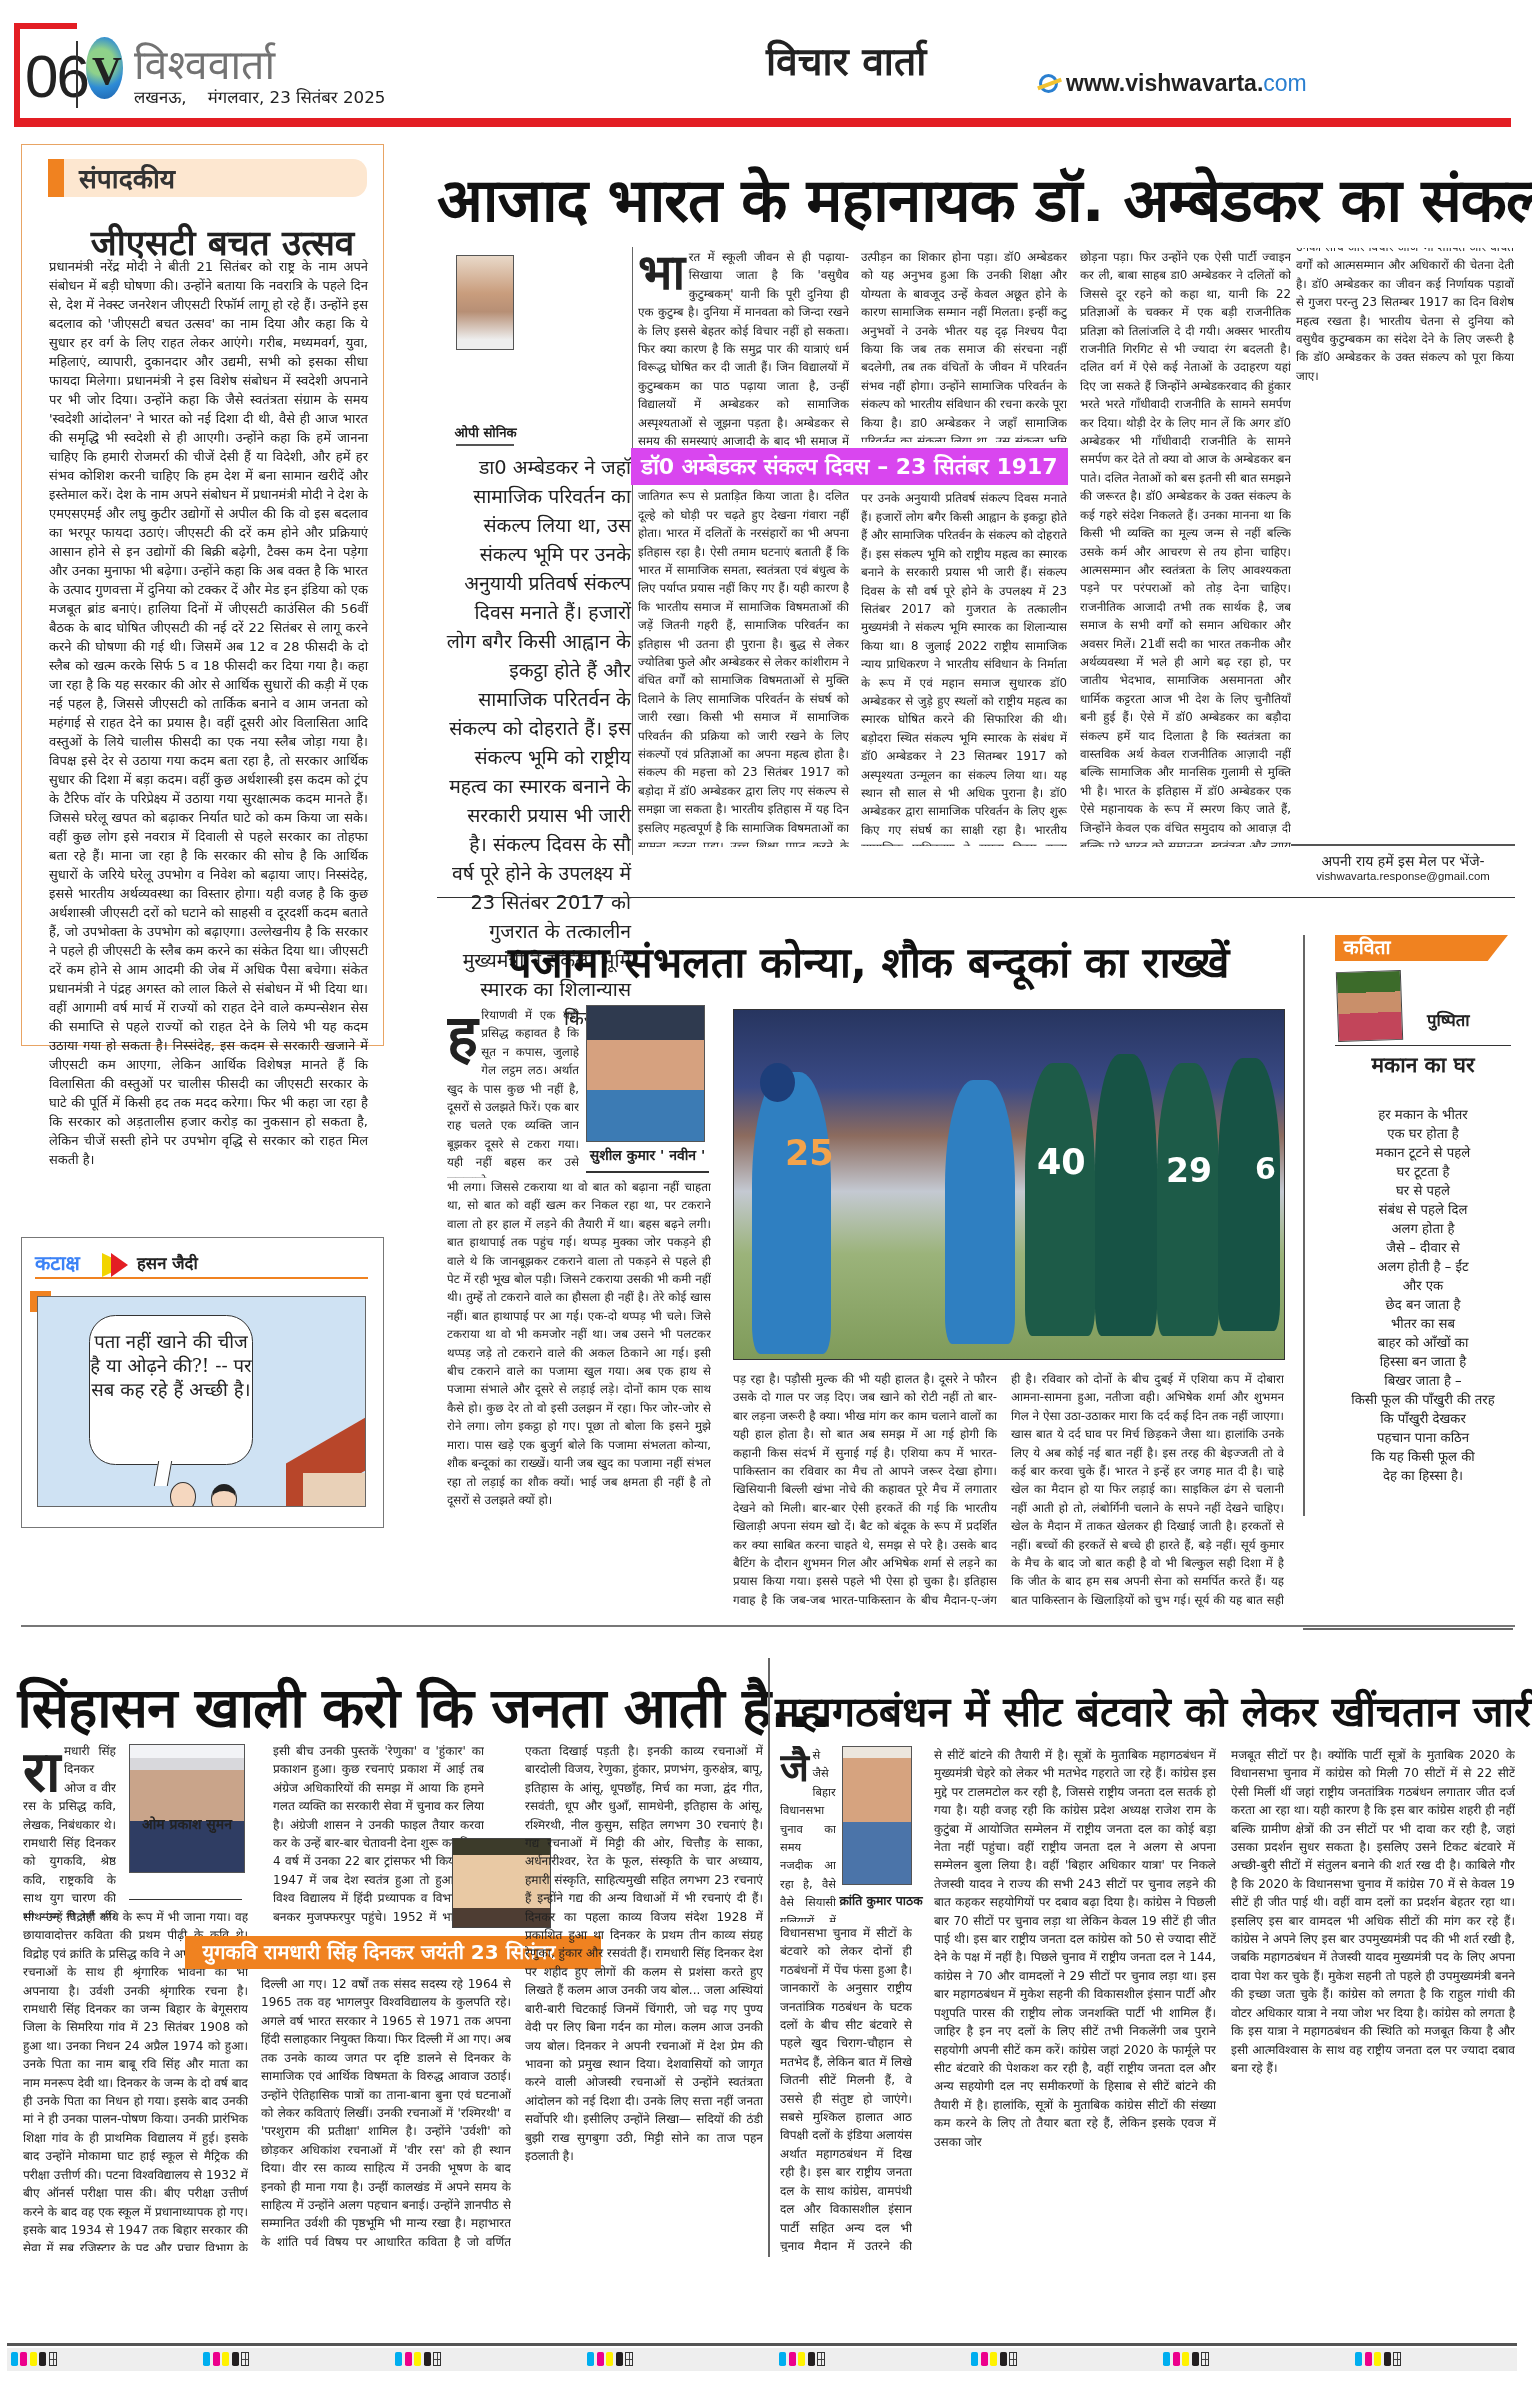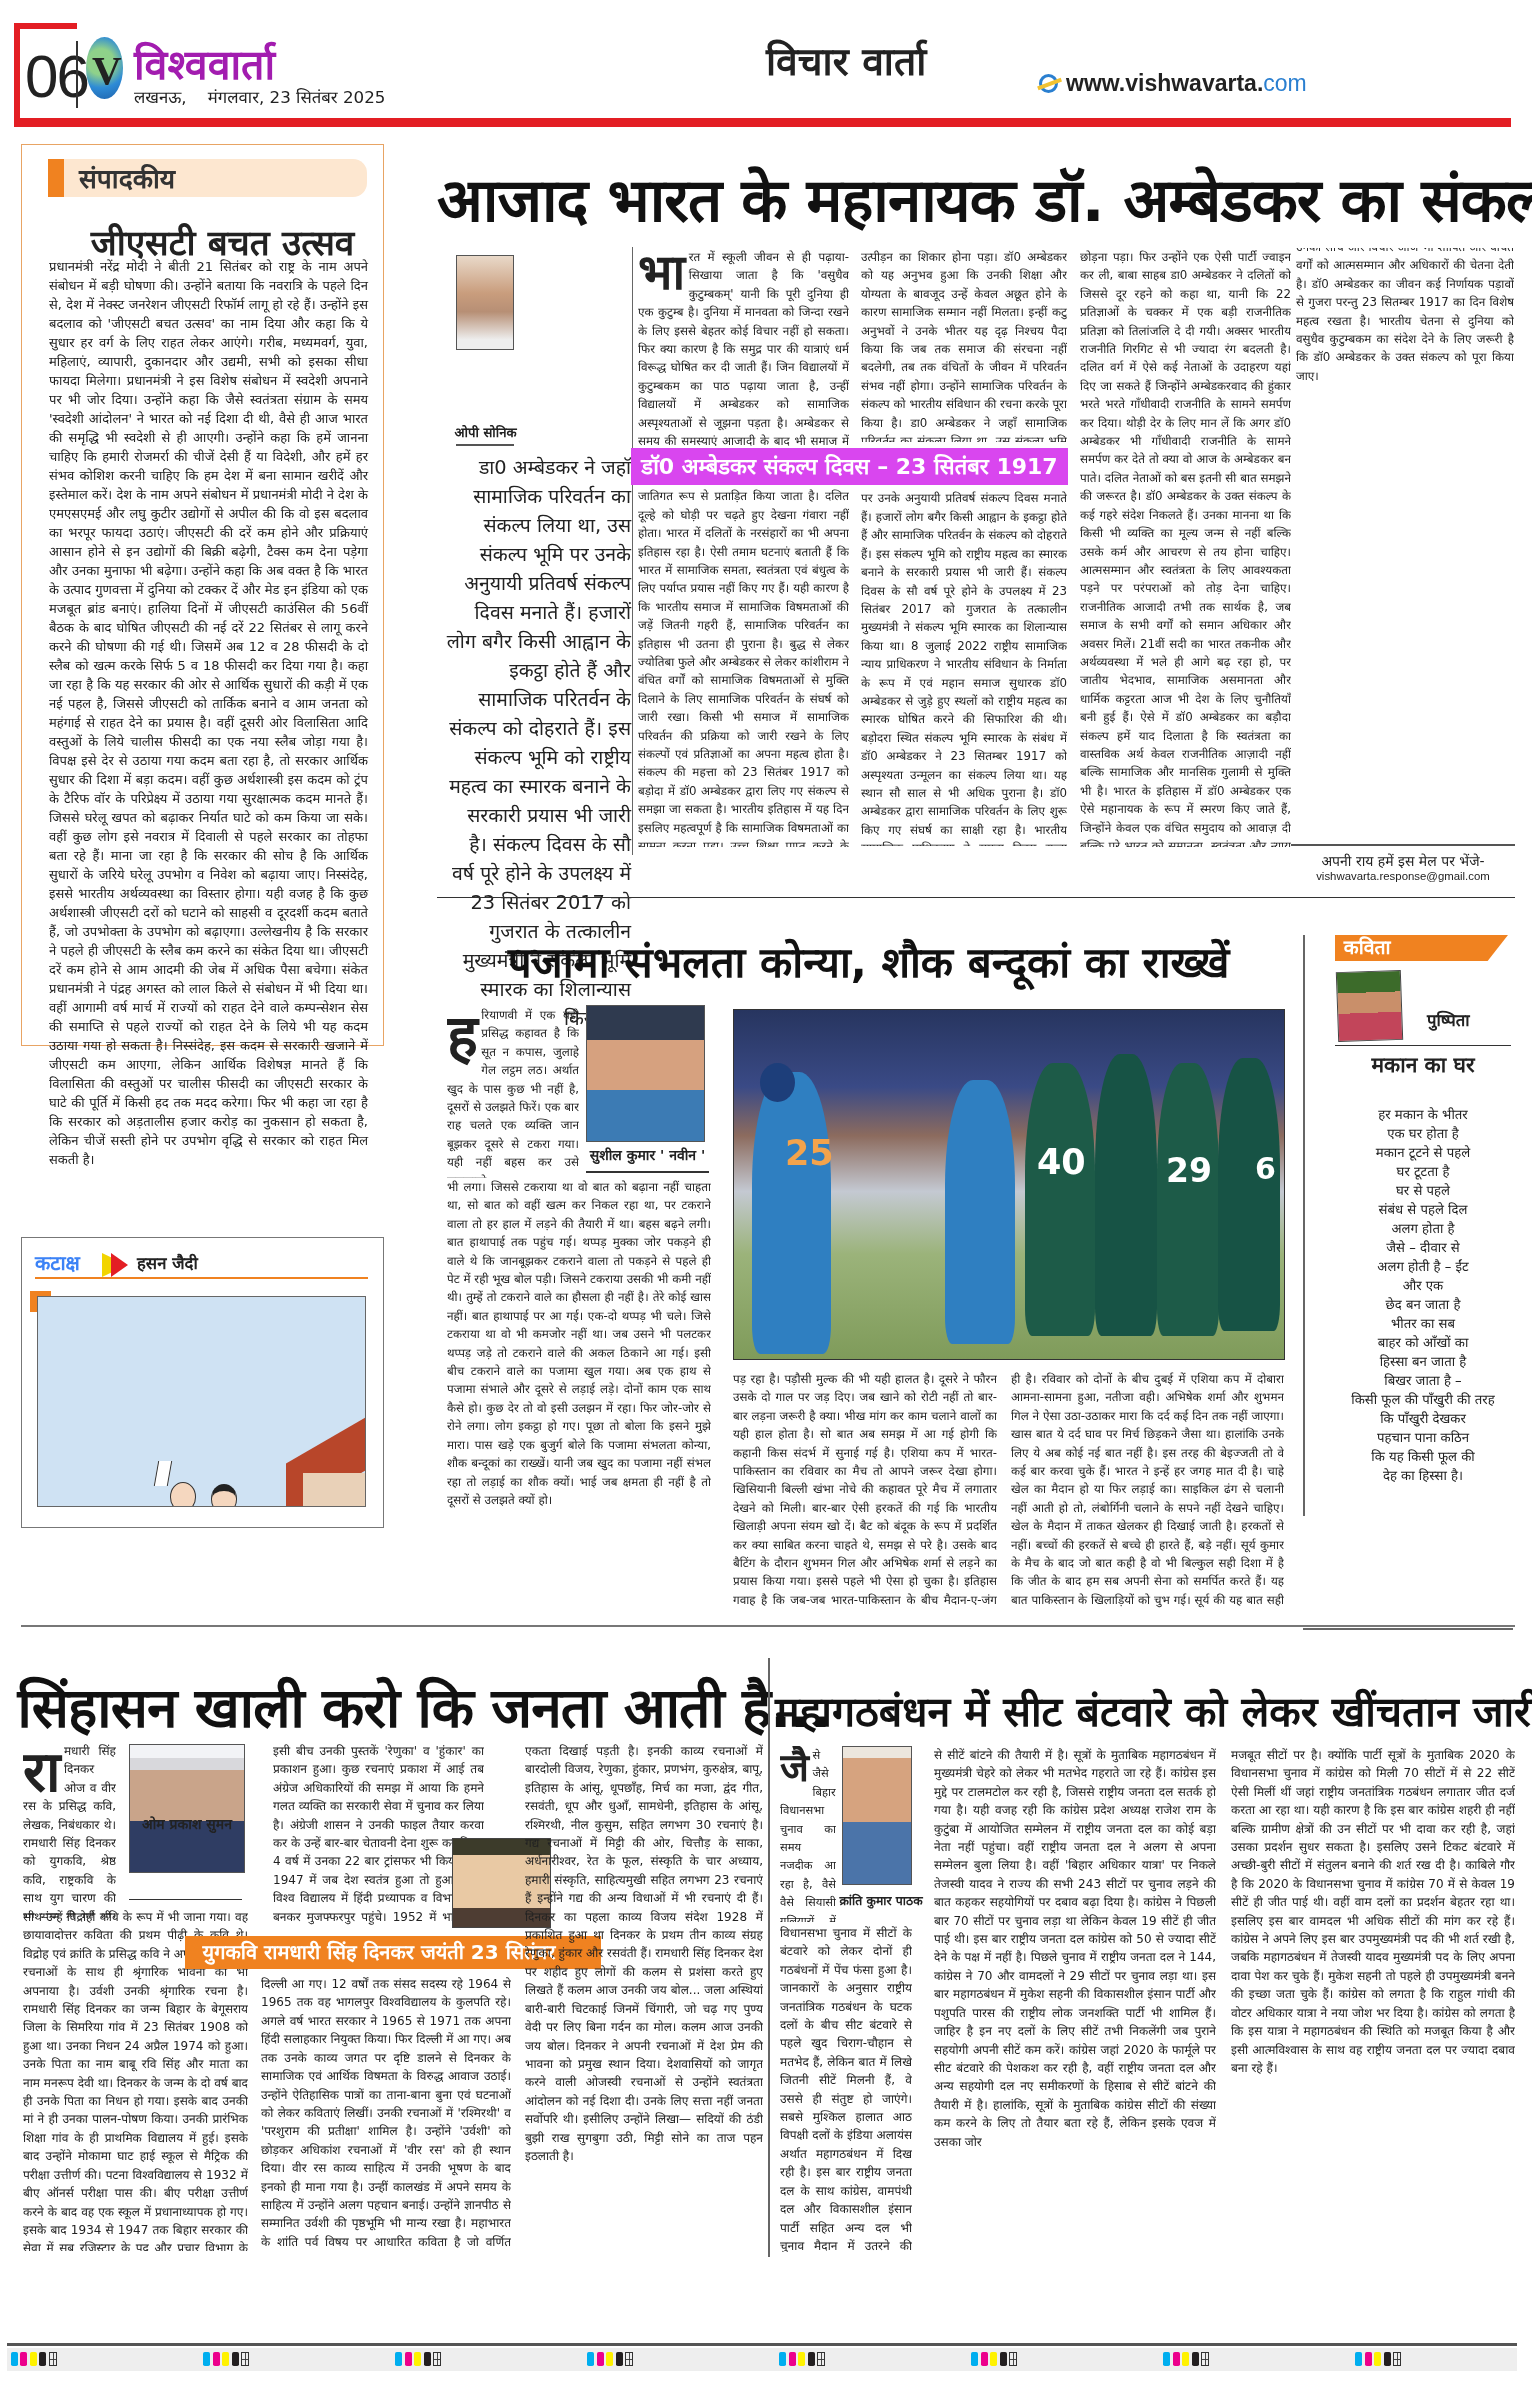--- a/index.html
+++ b/index.html
@@ -6,21 +6,21 @@
   html, body { width: 1532px; height: 2389px; background: #fff; overflow: hidden; }
   body { font-family: "DejaVu Sans", "Liberation Sans", sans-serif; color: #222; position: relative; }
   .abs { position: absolute; }
   .mast-red-top { left: 14px; top: 23px; width: 63px; height: 6.2px; background: #e31e24; }
   .mast-red-left { left: 14px; top: 23px; width: 6.2px; height: 104px; background: #e31e24; }
   .mast-red-bottom { left: 14px; top: 118px; width: 1497px; height: 8.8px; background: #e31e24; }
   .page-num { left: 25px; top: 42px; font-family: "Liberation Sans", sans-serif; font-size: 60px; font-weight: 400; color: #222; letter-spacing: -1.8px; }
   .mast-sep { left: 76px; top: 41px; width: 1.8px; height: 67px; background: #333; }
   .logo { left: 86px; top: 37px; width: 37px; height: 62px; border-radius: 50%; background: radial-gradient(circle at 40% 40%, #8fd18a 0 30%, #2e8bd6 60%, #1d5fa8 100%); }
   .logo-v { left: 92px; top: 46px; font-family: "Liberation Serif", serif; font-size: 41px; font-weight: 700; color: #222; }
-  .brand { left: 134px; top: 35px; font-size: 41px; font-weight: 700; color: #a21caf; }
+  .brand { left: 134px; top: 35px; font-size: 41px; font-weight: 400; color: #737373; }
   .dateline { left: 134px; top: 85px; font-size: 16.7px; color: #222; }
   .section-name { left: 766px; top: 33px; font-size: 39px; font-weight: 700; color: #222; }
   .web-icon { left: 1039px; top: 74px; width: 19.4px; height: 19.4px; border-radius: 50%; border: 3.5px solid #2a7fd0; }
   .web-icon::after { content:""; position:absolute; left:-5.3px; top:5.3px; width:25px; height:3.5px; background:#f2c232; transform:rotate(-20deg); }
   .website { left: 1066px; top: 70px; font-family: "Liberation Sans", sans-serif; font-size: 23px; font-weight: 700; color: #222; }
   .website .tld { color: #2a7fd0; font-weight: 400; }
 
   
   .edit-box { left: 21px; top: 144px; width: 363px; height: 902px; border: 1.8px solid #e8a464; }
   .edit-label-bar { left: 48px; top: 159px; width: 319px; height: 38px; background: #fde7d0; border-radius: 0 14px 14px 0; }
@@ -130,20 +130,21 @@
 <div class="abs edit-body">प्रधानमंत्री नरेंद्र मोदी ने बीती 21 सितंबर को राष्ट्र के नाम अपने संबोधन में बड़ी घोषणा की। उन्होंने बताया कि नवरात्रि के पहले दिन से, देश में नेक्स्ट जनरेशन जीएसटी रिफॉर्म लागू हो रहे हैं। उन्होंने इस बदलाव को 'जीएसटी बचत उत्सव' का नाम दिया और कहा कि ये सुधार हर वर्ग के लिए राहत लेकर आएंगे। गरीब, मध्यमवर्ग, युवा, महिलाएं, व्यापारी, दुकानदार और उद्यमी, सभी को इसका सीधा फायदा मिलेगा। प्रधानमंत्री ने इस विशेष संबोधन में स्वदेशी अपनाने पर भी जोर दिया। उन्होंने कहा कि जैसे स्वतंत्रता संग्राम के समय 'स्वदेशी आंदोलन' ने भारत को नई दिशा दी थी, वैसे ही आज भारत की समृद्धि भी स्वदेशी से ही आएगी। उन्होंने कहा कि हमें जानना चाहिए कि हमारी रोजमर्रा की चीजें देसी हैं या विदेशी, और हमें हर संभव कोशिश करनी चाहिए कि हम देश में बना सामान खरीदें और इस्तेमाल करें। देश के नाम अपने संबोधन में प्रधानमंत्री मोदी ने देश के एमएसएमई और लघु कुटीर उद्योगों से अपील की कि वो इस बदलाव का भरपूर फायदा उठाएं। जीएसटी की दरें कम होने और प्रक्रियाएं आसान होने से इन उद्योगों की बिक्री बढ़ेगी, टैक्स कम देना पड़ेगा और उनका मुनाफा भी बढ़ेगा। उन्होंने कहा कि अब वक्त है कि भारत के उत्पाद गुणवत्ता में दुनिया को टक्कर दें और मेड इन इंडिया को एक मजबूत ब्रांड बनाएं। हालिया दिनों में जीएसटी काउंसिल की 56वीं बैठक के बाद घोषित जीएसटी की नई दरें 22 सितंबर से लागू करने करने की घोषणा की गई थी। जिसमें अब 12 व 28 फीसदी के दो स्लैब को खत्म करके सिर्फ 5 व 18 फीसदी कर दिया गया है। कहा जा रहा है कि यह सरकार की ओर से आर्थिक सुधारों की कड़ी में एक नई पहल है, जिससे जीएसटी को तार्किक बनाने व आम जनता को महंगाई से राहत देने का प्रयास है। वहीं दूसरी ओर विलासिता आदि वस्तुओं के लिये चालीस फीसदी का एक नया स्लैब जोड़ा गया है। विपक्ष इसे देर से उठाया गया कदम बता रहा है, तो सरकार आर्थिक सुधार की दिशा में बड़ा कदम। वहीं कुछ अर्थशास्त्री इस कदम को ट्रंप के टैरिफ वॉर के परिप्रेक्ष्य में उठाया गया सुरक्षात्मक कदम मानते हैं। जिससे घरेलू खपत को बढ़ाकर निर्यात घाटे को कम किया जा सके। वहीं कुछ लोग इसे नवरात्र में दिवाली से पहले सरकार का तोहफा बता रहे हैं। माना जा रहा है कि सरकार की सोच है कि आर्थिक सुधारों के जरिये घरेलू उपभोग व निवेश को बढ़ाया जाए। निस्संदेह, इससे भारतीय अर्थव्यवस्था का विस्तार होगा। यही वजह है कि कुछ अर्थशास्त्री जीएसटी दरों को घटाने को साहसी व दूरदर्शी कदम बताते हैं, जो उपभोक्ता के उपभोग को बढ़ाएगा। उल्लेखनीय है कि सरकार ने पहले ही जीएसटी के स्लैब कम करने का संकेत दिया था। जीएसटी दरें कम होने से आम आदमी की जेब में अधिक पैसा बचेगा। संकेत प्रधानमंत्री ने पंद्रह अगस्त को लाल किले से संबोधन में भी दिया था। वहीं आगामी वर्ष मार्च में राज्यों को राहत देने वाले कम्पन्सेशन सेस की समाप्ति से पहले राज्यों को राहत देने के लिये भी यह कदम उठाया गया हो सकता है। निस्संदेह, इस कदम से सरकारी खजाने में जीएसटी कम आएगा, लेकिन आर्थिक विशेषज्ञ मानते हैं कि विलासिता की वस्तुओं पर चालीस फीसदी का जीएसटी सरकार के घाटे की पूर्ति में किसी हद तक मदद करेगा। फिर भी कहा जा रहा है कि सरकार को अड़तालीस हजार करोड़ का नुकसान हो सकता है, लेकिन चीजें सस्ती होने पर उपभोग वृद्धि से सरकार को राहत मिल सकती है।</div>
 
 <div class="abs cartoon-box"></div>
 <div class="abs katakash">कटाक्ष</div>
 <div class="abs kat-arrow"></div>
 <div class="abs kat-arrow2"></div>
 <div class="abs cartoonist">हसन जैदी</div>
 <div class="abs kat-line"></div>
 <div class="abs cartoon-corner"></div>
 <div class="abs cartoon-img">
+  <div class="abs bubble">पता नहीं खाने की चीज है या ओढ़ने की?! -- पर सब कह रहे हैं अच्छी है।</div>
   <div class="abs bubble-tail"></div>
   <div class="abs roof"></div>
   <div class="abs wall"></div>
   <div class="abs man-head"></div>
   <div class="abs woman-head"></div>
 </div>
 
 <div class="abs amb-headline">आजाद भारत के महानायक डॉ. अम्बेडकर का संकल्प</div>
 <div class="abs amb-photo" style="left:456px;top:255px;width:58px;height:95px;"></div>
 <div class="abs amb-byline" style="left:439px;top:423px;width:93px;">ओपी सोनिक</div>

